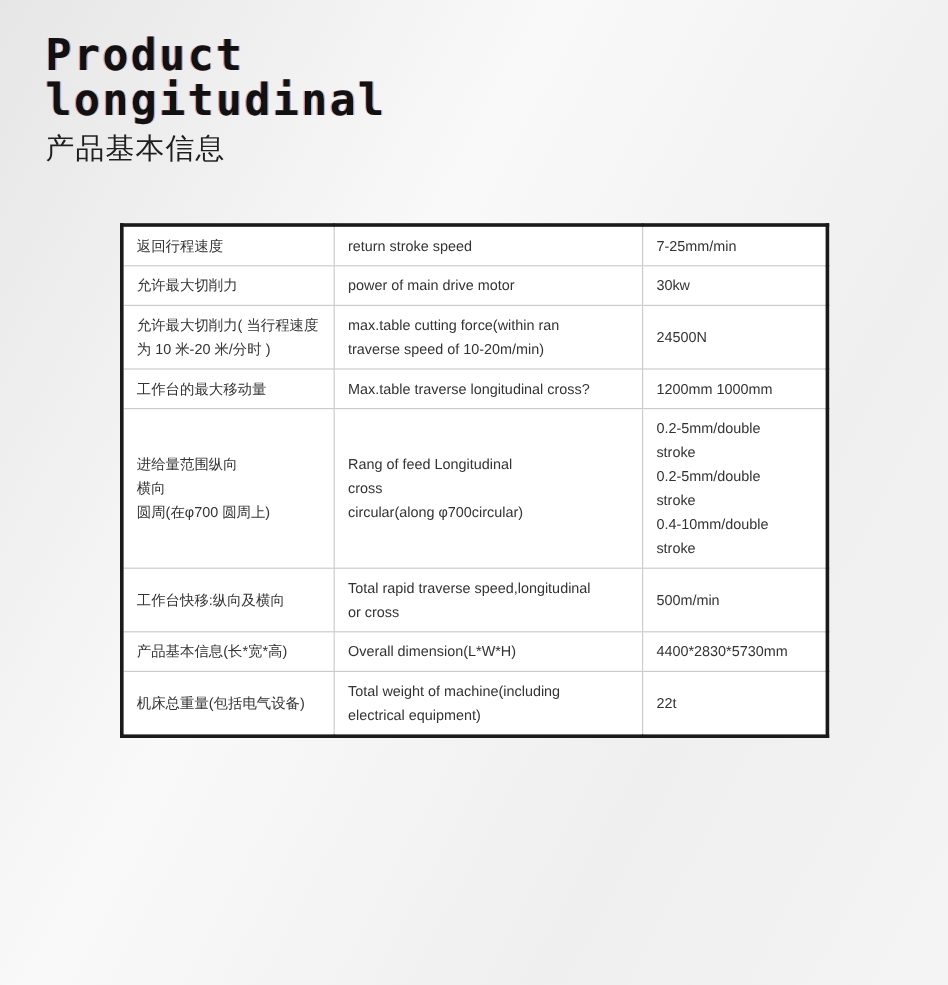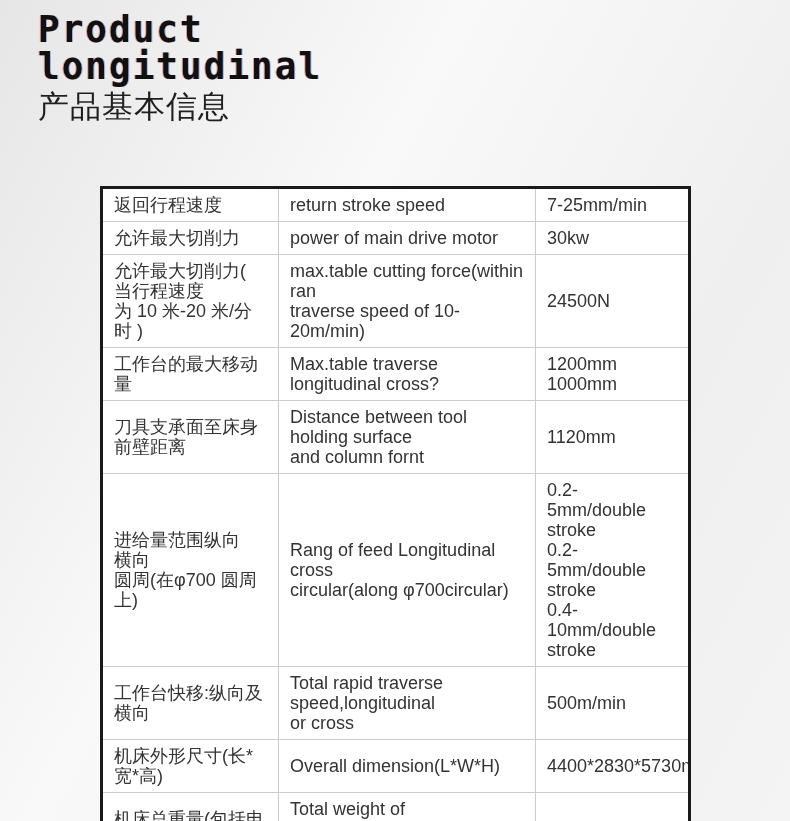--- a/index.html
+++ b/index.html
@@ -16,53 +16,53 @@
   html,body{margin:0;padding:0;}
   body{
     width:790px;height:821px;
     position:relative;
     overflow:hidden;
     font-family:"Liberation Sans","DejaVu Sans",sans-serif;
     background:linear-gradient(118deg,var(--page-bg-dark) 0%,var(--page-bg-light) 38%,#efefef 72%,#f4f4f4 100%);
   }
   .title-block{
     position:absolute;
-    left:38px;top:10px;
+    left:38px;top:28px;
   }
   .title-en{
     font-family:"DejaVu Sans Mono","Liberation Mono",monospace;
     font-weight:800;
     font-size:36px;
     line-height:37px;
     letter-spacing:2px;
     color:var(--title-text);
     text-shadow:-1px 0 0 rgba(210,60,40,0.45), 1px 0 0 rgba(50,90,210,0.40);
     transform:scaleY(1.02);
     transform-origin:left top;
     white-space:nowrap;
   }
   .title-cn{
     margin-top:9px;
-    font-size:31px;
+    font-size:24px;
     line-height:28px;
     color:var(--subtitle-text);
     letter-spacing:1px;
   }
   table.spec{
     position:absolute;
     left:100px;top:186px;
     width:588px;
     border-collapse:collapse;
     background:var(--cell-bg);
     border:3px solid var(--table-border);
     table-layout:fixed;
   }
   table.spec td{
     border:1px solid var(--grid-line);
-    font-size:18px;
+    font-size:12px;
     line-height:20px;
     color:var(--cell-text);
     padding:6px 11px 6px 11px;
     vertical-align:middle;
     white-space:pre-line;
     overflow:hidden;
   }
   col.c1{width:177px;}
   col.c2{width:257px;}
   col.c3{width:154px;}
@@ -99,47 +99,41 @@
       <td>max.table cutting force(within ran
 traverse speed of 10-20m/min)</td>
       <td>24500N</td>
     </tr>
     <tr>
       <td>工作台的最大移动量</td>
       <td>Max.table traverse longitudinal cross?</td>
       <td>1200mm 1000mm</td>
     </tr>
     <tr>
-      <td>刀具支承面至床身前壁距离</td>
-      <td>Distance between tool holding surface
-and column fornt</td>
-      <td>1120mm</td>
-    </tr>
-    <tr>
       <td>进给量范围纵向
 横向
 圆周(在φ700 圆周上)</td>
       <td>Rang of feed Longitudinal
 cross
 circular(along φ700circular)</td>
       <td>0.2-5mm/double
 stroke
 0.2-5mm/double
 stroke
 0.4-10mm/double
 stroke</td>
     </tr>
     <tr>
       <td>工作台快移:纵向及横向</td>
       <td>Total rapid traverse speed,longitudinal
 or cross</td>
       <td>500m/min</td>
     </tr>
     <tr>
-      <td>机床外形尺寸(长*宽*高)</td>
+      <td>产品基本信息(长*宽*高)</td>
       <td>Overall dimension(L*W*H)</td>
       <td>4400*2830*5730mm</td>
     </tr>
     <tr>
       <td>机床总重量(包括电气设备)</td>
       <td>Total weight of machine(including
 electrical equipment)</td>
       <td>22t</td>
     </tr>
   </tbody>

